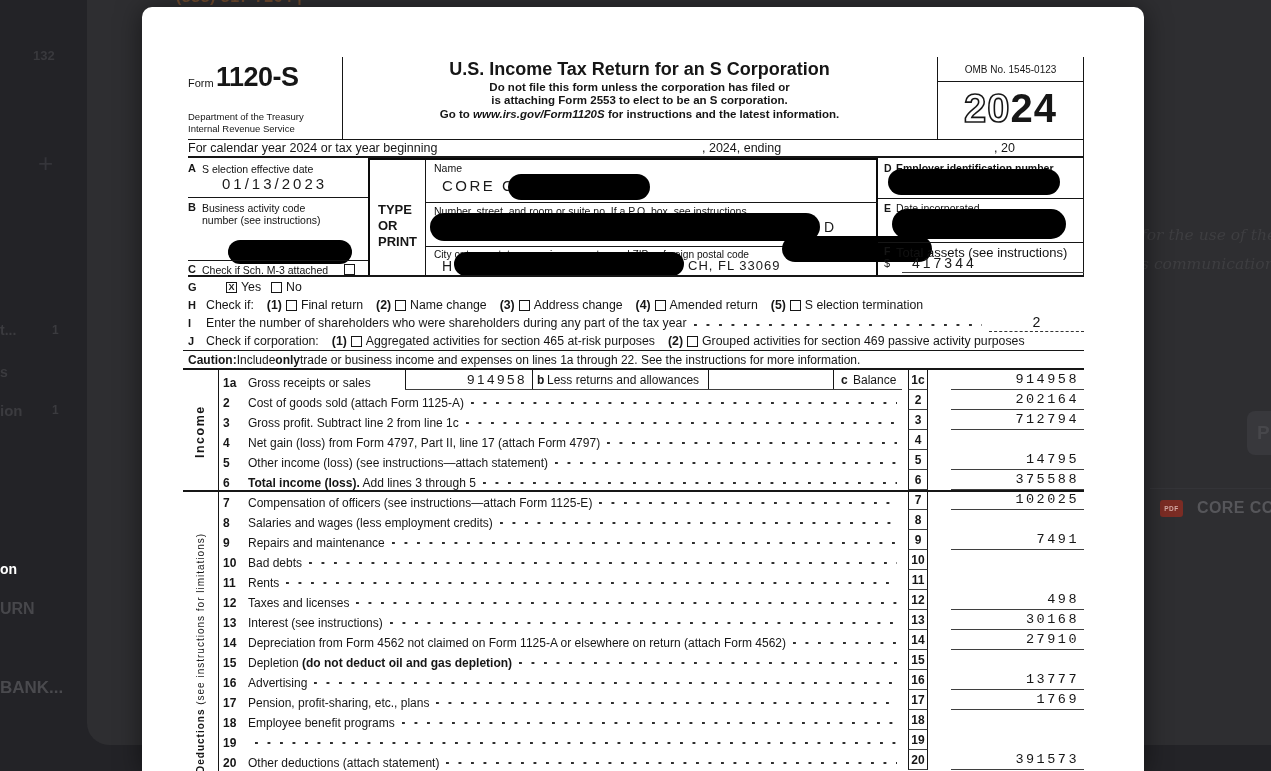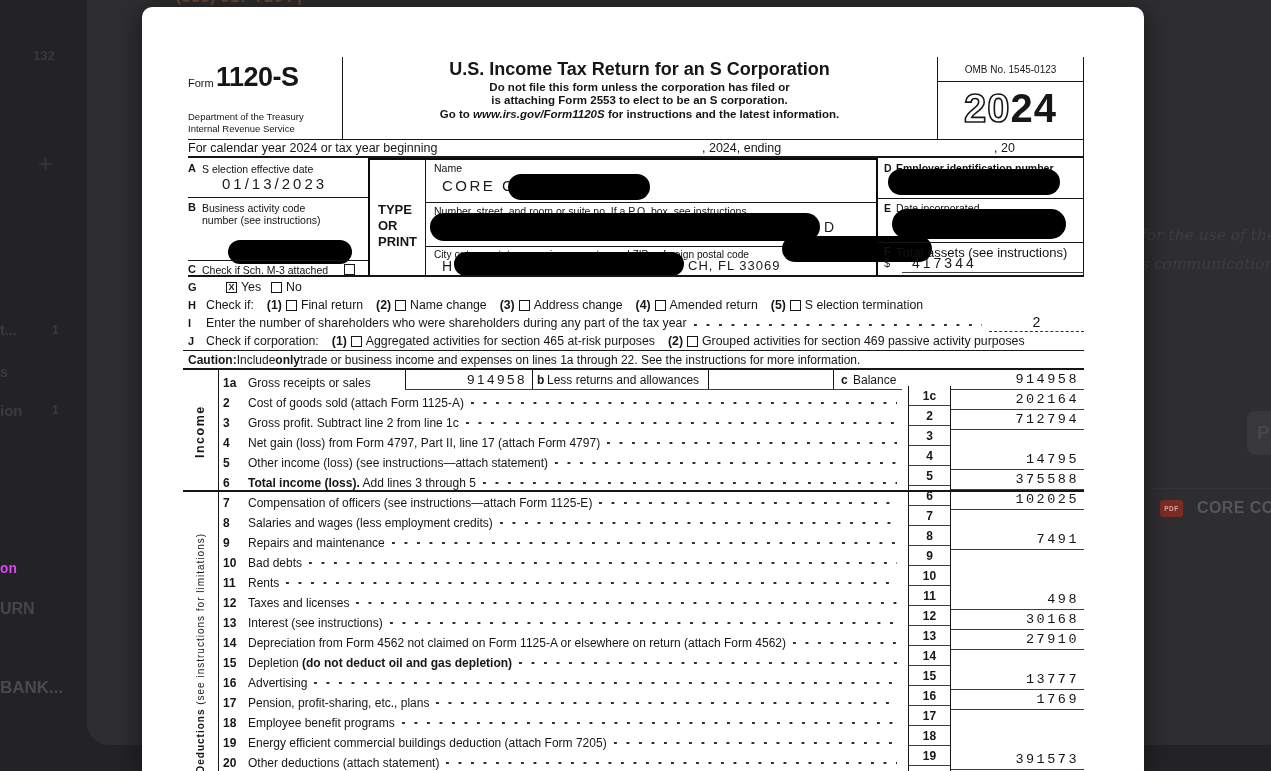--- a/index.html
+++ b/index.html
@@ -9,21 +9,21 @@
   
   #bg-panel{left:87px;top:0;width:1184px;height:745px;background:#2e2e31;border-bottom-left-radius:22px;}
   .sb-text{color:#3b3b3f;font-weight:bold;white-space:nowrap;}
   #sb-count{left:33px;top:48px;font-size:13px;color:#39393d;}
   #sb-plus{left:38px;top:148px;font-size:26px;font-weight:400;color:#35353a;}
   #sb-i0{left:0px;top:322px;font-size:14px;}
   #sb-b0{left:52px;top:323px;font-size:12px;}
   #sb-i1{left:0px;top:364px;font-size:14px;}
   #sb-i2{left:0px;top:402px;font-size:15px;}
   #sb-b2{left:52px;top:403px;font-size:12px;}
-  #sb-i3{left:0px;top:561px;font-size:14px;color:#d946ef;font-family:Liberation Mono, monospace;}
+  #sb-i3{left:0px;top:561px;font-size:14px;color:#ffffff;}
   #sb-i4{left:0px;top:600px;font-size:16px;color:#47474b;font-weight:600;}
   #sb-i5{left:0px;top:678px;font-size:17px;color:#4a4a4e;font-weight:600;}
   #phone-frag{left:176px;top:-12px;font-size:16px;font-weight:bold;color:#6e4a2e;letter-spacing:.5px;}
   .bg-italic{left:1141px;color:#3e3e41;font-family:"DejaVu Serif",serif;font-style:italic;
              font-size:15.5px;white-space:nowrap;}
   #bg-it1{top:226px;} #bg-it2{top:255px;}
   #pdf-tile{left:1247px;top:411px;width:60px;height:44px;background:#38383c;border-radius:8px;
             color:#47474b;font-weight:bold;font-size:19px;display:flex;align-items:center;padding-left:10px;}
   #rp-divider{left:1150px;top:488px;width:121px;height:1px;background:#343438;}
   #file-row{left:1160px;top:492px;height:32px;display:flex;align-items:center;gap:14px;}
@@ -70,21 +70,21 @@
         background:radial-gradient(circle at 1.5px 2px,#2e2e2e 1.2px,transparent 1.5px);
         background-size:12.5px 4px;background-repeat:repeat-x;}
   #i-val{width:95px;flex-shrink:0;border-bottom:1.6px dashed #333;text-align:center;
          font-family:"Liberation Mono","DejaVu Sans Mono",monospace;font-size:14px;}
   
   #tbl{left:41px;top:361px;width:901px;height:403px;border-top:2px solid #161616;box-sizing:content-box;}
   .trow{position:relative;height:20px;}
   .tlabel-wrap{position:absolute;left:40px;right:180px;top:0;height:100%;display:flex;align-items:flex-end;overflow:hidden;}
   .tnum{width:25px;flex-shrink:0;font-weight:bold;font-size:12px;}
   .tsegs{font-size:12px;white-space:nowrap;}
-  .tbox{position:absolute;left:725px;top:16px;width:43px;height:100%;box-sizing:border-box;
+  .tbox{position:absolute;left:725px;top:0;width:20px;height:100%;box-sizing:border-box;
         border-left:1.3px solid #161616;border-right:1.3px solid #161616;border-bottom:1px solid #3f3f3f;
         display:flex;align-items:center;justify-content:center;font-weight:bold;font-size:12px;}
   .tval{position:absolute;left:768px;top:0;width:133px;height:100%;box-sizing:border-box;
         font-family:"Liberation Mono","DejaVu Sans Mono",monospace;font-size:13.5px;letter-spacing:2.5px;
         display:flex;align-items:center;justify-content:flex-end;padding-right:5px;}
   .tval.filled{border-bottom:1px solid #3f3f3f;}
   #tvline{left:35px;top:0;width:1.3px;height:403px;background:#161616;}
   #sec-div{left:0;top:120px;width:901px;height:2px;background:#161616;}
   .vstrip{position:absolute;left:2px;width:30px;display:flex;align-items:center;justify-content:center;
           writing-mode:vertical-rl;transform:rotate(180deg);color:#161616;}
@@ -461,21 +461,20 @@
       <span class="tsegs"><span>Employee benefit programs</span></span>
       <span class="lead"></span>
     </div>
     <span class="tbox">18</span>
     <span class="tval"></span>
   </div>
 
   <div class="trow">
     <div class="tlabel-wrap">
       <span class="tnum">19</span>
-      <span class="tsegs"><span>Energy efficient commercial buildings deduction (attach Form 7205)</span></span>
       <span class="lead"></span>
     </div>
     <span class="tbox">19</span>
     <span class="tval"></span>
   </div>
 
   <div class="trow">
     <div class="tlabel-wrap">
       <span class="tnum">20</span>
       <span class="tsegs"><span>Other deductions (attach statement)</span></span>

